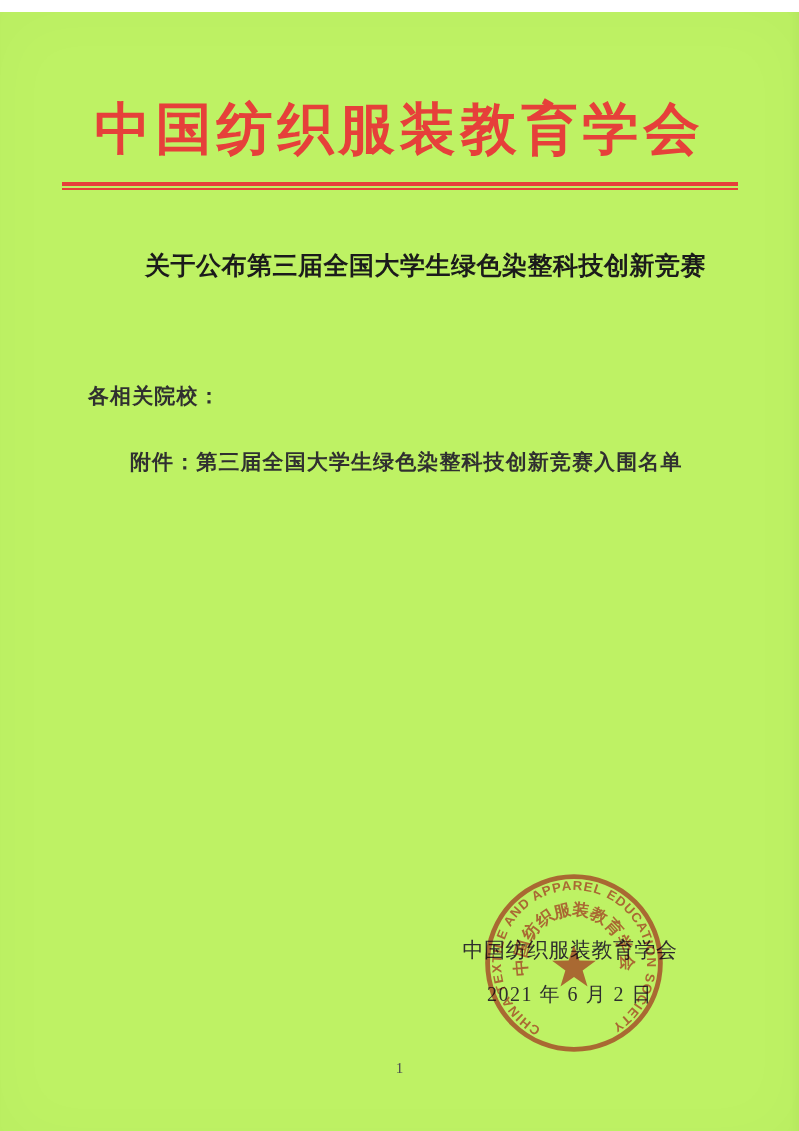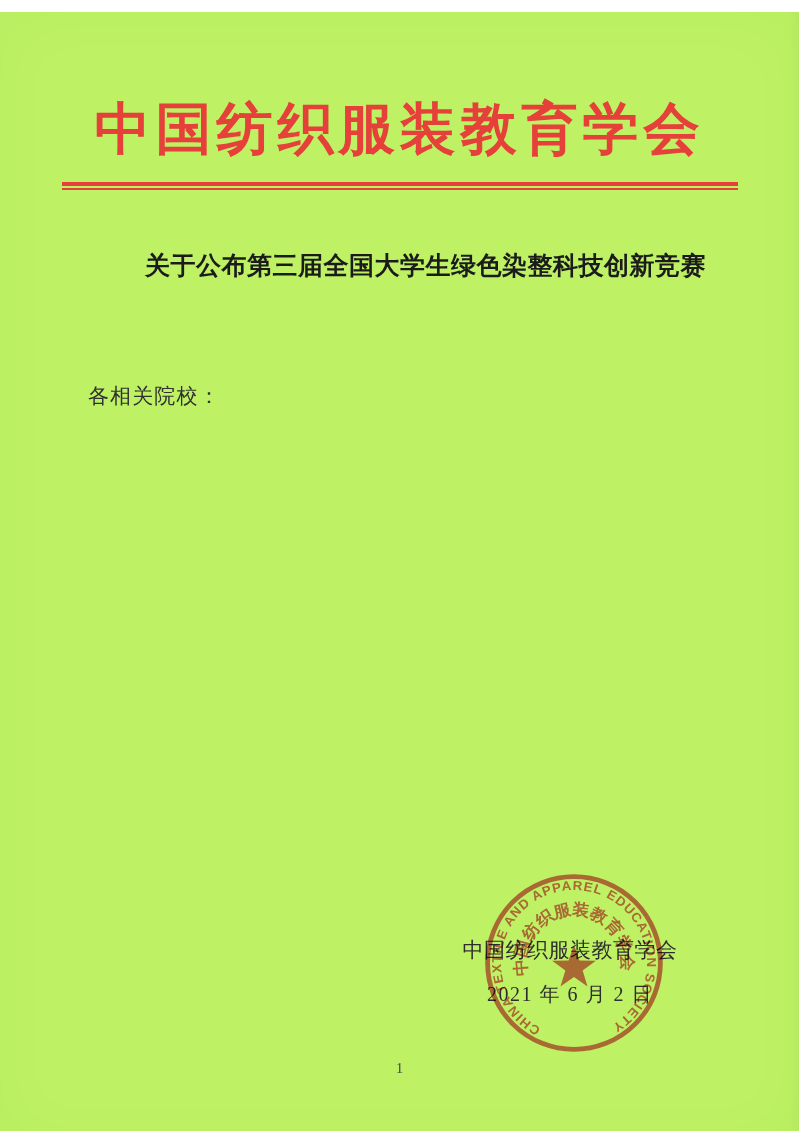--- a/index.html
+++ b/index.html
@@ -67,20 +67,21 @@
     position: absolute;
     top: 366px;
     left: 88px;
     width: 626px;
     font-size: 21px;
     line-height: 37.5px;
     letter-spacing: 1.1px;
     text-align: justify;
     text-justify: inter-ideograph;
     color: #303030;
+    font-weight: bold;
   }
   .body-text p { margin: 0; text-indent: 2em; }
   .body-text p.salutation { text-indent: 0; }
   .body-text p.attachment { margin-top: 28px; }
   
   .signature {
     position: absolute;
     top: 924px;
     left: 450px;
     width: 240px;
@@ -137,20 +138,21 @@
     <div class="thin"></div>
   </div>
 
 
   <div class="doc-title">
     <div>关于公布第三届全国大学生绿色染整科技创新竞赛</div>
   </div>
 
   <div class="body-text">
     <p class="salutation">各相关院校：</p>
+    <p class="attachment">附件：第三届全国大学生绿色染整科技创新竞赛入围名单</p>
   </div>
 
   <div class="signature">
     <div class="org">中国纺织服装教育学会</div>
     <div class="date">2021 年 6 月 2 日</div>
   </div>
 
   <svg class="seal" viewBox="0 0 200 200" xmlns="http://www.w3.org/2000/svg" aria-hidden="true">
     <defs>
       <path id="sealRingPath" d="M 65.5 167.7 A 76 76 0 1 1 134.5 167.7" fill="none"></path>

